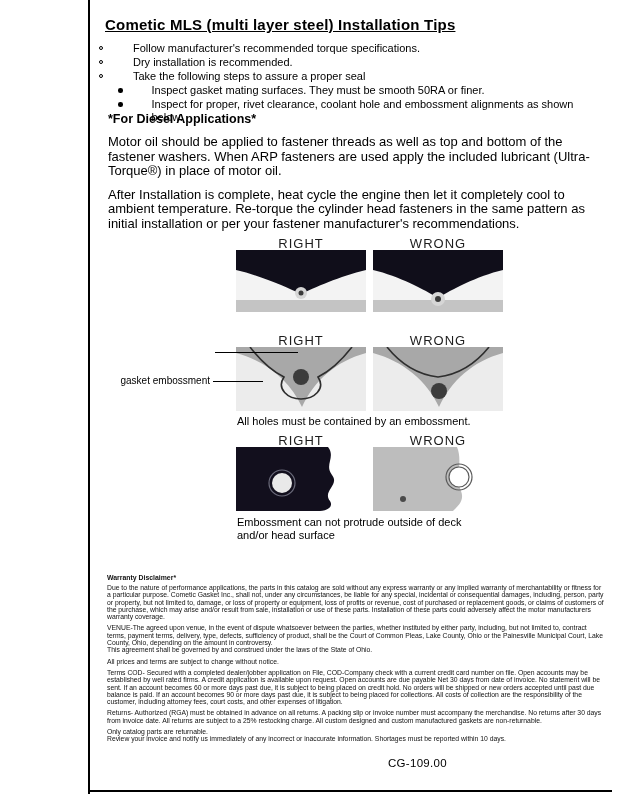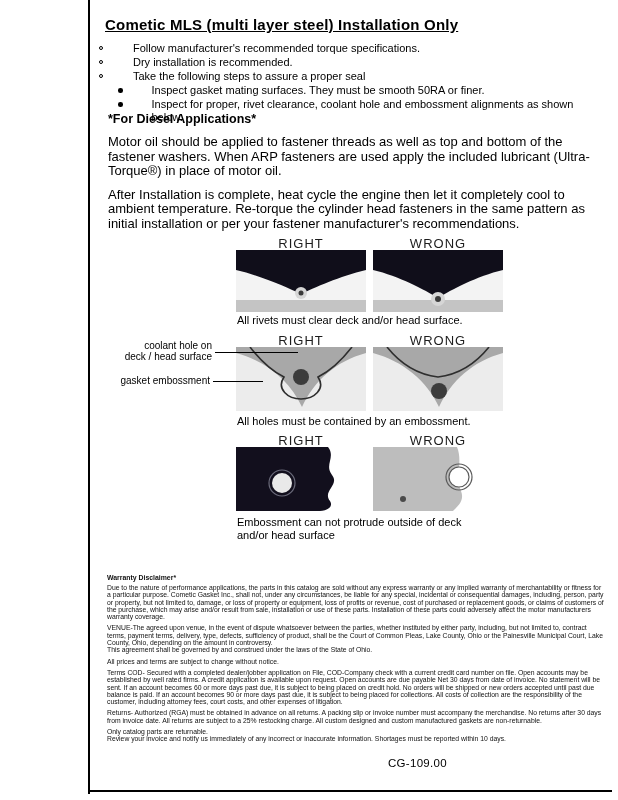--- a/index.html
+++ b/index.html
@@ -43,21 +43,21 @@
 
   .footer { position:absolute; left:388px; top:757px; font-size:11.5px; letter-spacing:0.3px; }
 </style>
 </head>
 <body>
 
 <div class="page">
   <div class="rule-left"></div>
   <div class="rule-bottom"></div>
 
-  <h1 class="title">Cometic MLS (multi layer steel) Installation Only</h1>
+  <h1 class="title">Cometic MLS (multi layer steel) Installation Tips</h1>
 
   <div class="tips">
     <div class="tip">
       <span class="b-o"></span>
       <span>Follow manufacturer's recommended torque specifications.</span>
     </div>
     <div class="tip">
       <span class="b-o"></span>
       <span>Dry installation is recommended.</span>
     </div>
@@ -92,38 +92,35 @@
       <circle cx="65" cy="43" r="6" fill="#d6d6d6"></circle>
       <circle cx="65" cy="43" r="2.5" fill="#3a3a3a"></circle>
     </svg>
     <svg class="dimg" style="top:18px; left:373px; height:62px;" viewBox="0 0 130 62">
       <rect width="130" height="62" fill="#f3f3f3"></rect>
       <rect y="50" width="130" height="12" fill="#c4c4c4"></rect>
       <path d="M0,0 H130 V20 C104,26 78,40 65,48 C52,40 26,26 0,20 Z" fill="#100e1a"></path>
       <circle cx="65" cy="49" r="7" fill="#d6d6d6"></circle>
       <circle cx="65" cy="49" r="3" fill="#3a3a3a"></circle>
     </svg>
-    <div class="caption" style="top:82px;">All rivets must clear deck and/or head surface.</div>
 
     <div class="col-label" style="top:101px; left:236px;">RIGHT</div>
     <div class="col-label" style="top:101px; left:373px;">WRONG</div>
     <svg class="dimg" style="top:115px; left:236px; height:64px;" viewBox="0 0 130 64">
       <rect width="130" height="64" fill="#ececec"></rect>
       <path d="M0,0 H130 V6 C100,14 78,34 66,60 C54,34 30,14 0,6 Z" fill="#a8a8a8"></path>
       <path d="M14,0 C28,18 40,26 48,30 C40,42 52,52 65,52 C78,52 90,42 82,30 C90,26 102,18 116,0" fill="none" stroke="#2e2e2e" stroke-width="1.6"></path>
       <circle cx="65" cy="30" r="8" fill="#3c3c3c"></circle>
     </svg>
     <svg class="dimg" style="top:115px; left:373px; height:64px;" viewBox="0 0 130 64">
       <rect width="130" height="64" fill="#ececec"></rect>
       <path d="M0,0 H130 V6 C100,14 78,34 66,60 C54,34 30,14 0,6 Z" fill="#a8a8a8"></path>
       <path d="M14,0 C30,20 48,28 65,30 C82,28 100,20 116,0" fill="none" stroke="#2e2e2e" stroke-width="1.6"></path>
       <circle cx="66" cy="44" r="8" fill="#3c3c3c"></circle>
     </svg>
-    <div class="annot" style="top:108px; left:110px; width:102px;">coolant hole on
-deck / head surface</div>
     <div class="annot-line" style="top:120px; left:215px; width:83px;"></div>
     <div class="annot" style="top:143px; left:105px; width:105px;">gasket embossment</div>
     <div class="annot-line" style="top:149px; left:213px; width:50px;"></div>
     <div class="caption" style="top:183px;">All holes must be contained by an embossment.</div>
 
     <div class="col-label" style="top:201px; left:236px;">RIGHT</div>
     <div class="col-label" style="top:201px; left:373px;">WRONG</div>
     <svg class="dimg" style="top:215px; left:236px; height:64px;" viewBox="0 0 130 64">
       <rect width="130" height="64" fill="#ffffff"></rect>
       <path d="M0,0 H92 C100,10 88,18 96,28 C104,38 86,44 94,54 C98,60 90,64 84,64 H0 Z" fill="#120f1d"></path>

